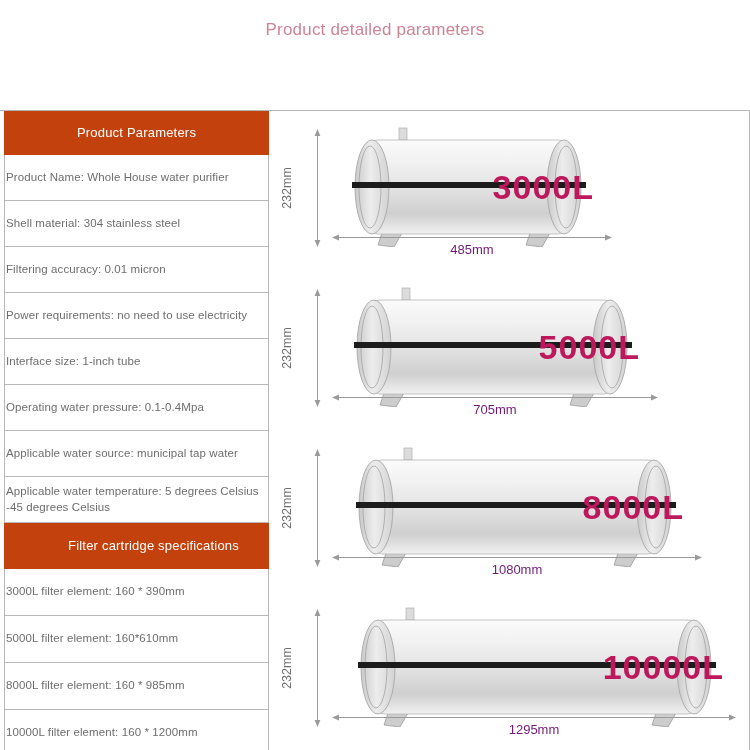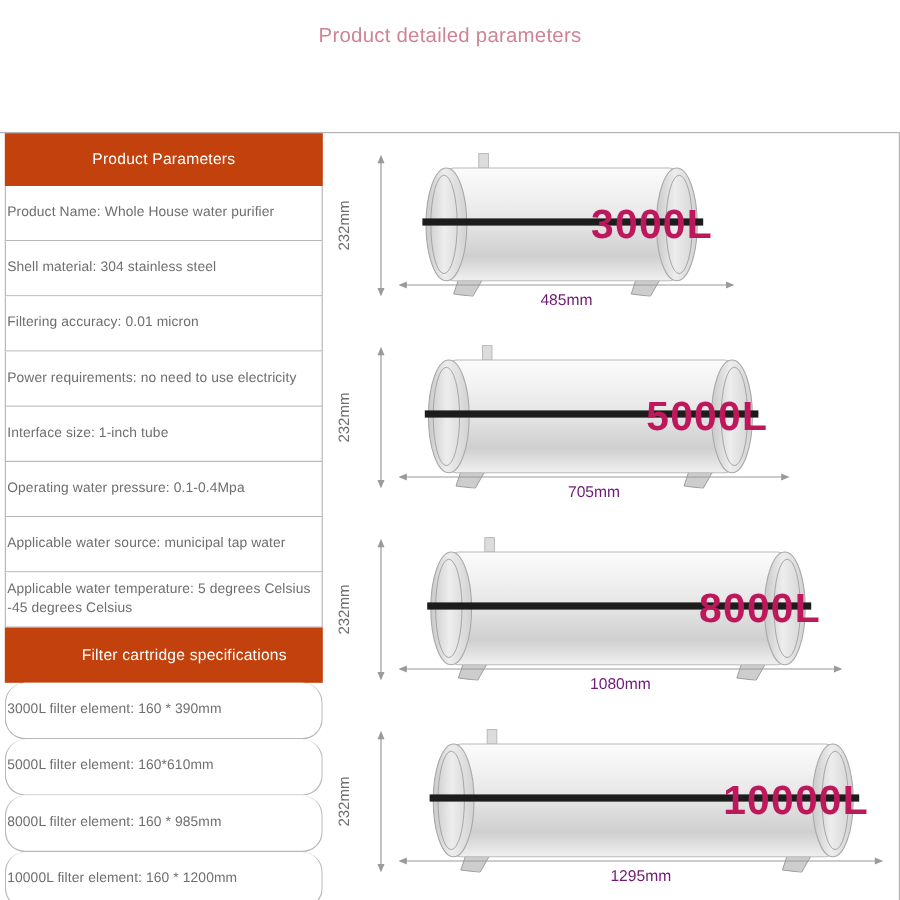--- a/index.html
+++ b/index.html
@@ -71,21 +71,21 @@
     background: #ffffff;
     display: flex;
     align-items: center;
     padding: 0 1px;
     color: #6e6e6e;
     font-size: 11.5px;
     line-height: 1.35;
     letter-spacing: 0.1px;
   }
   .spec-row.h46  { height: 46px; }
-  .spec-row.h47  { height: 47px; border-radius: 17px; }
+  .spec-row.h47  { height: 47px; }
   .spec-head {
     position: relative;
     width: 265px;
     background: #c2410c;
     color: #ffffff;
     display: flex;
     align-items: center;
     justify-content: center;
     text-align: center;
     font-size: 13px;

